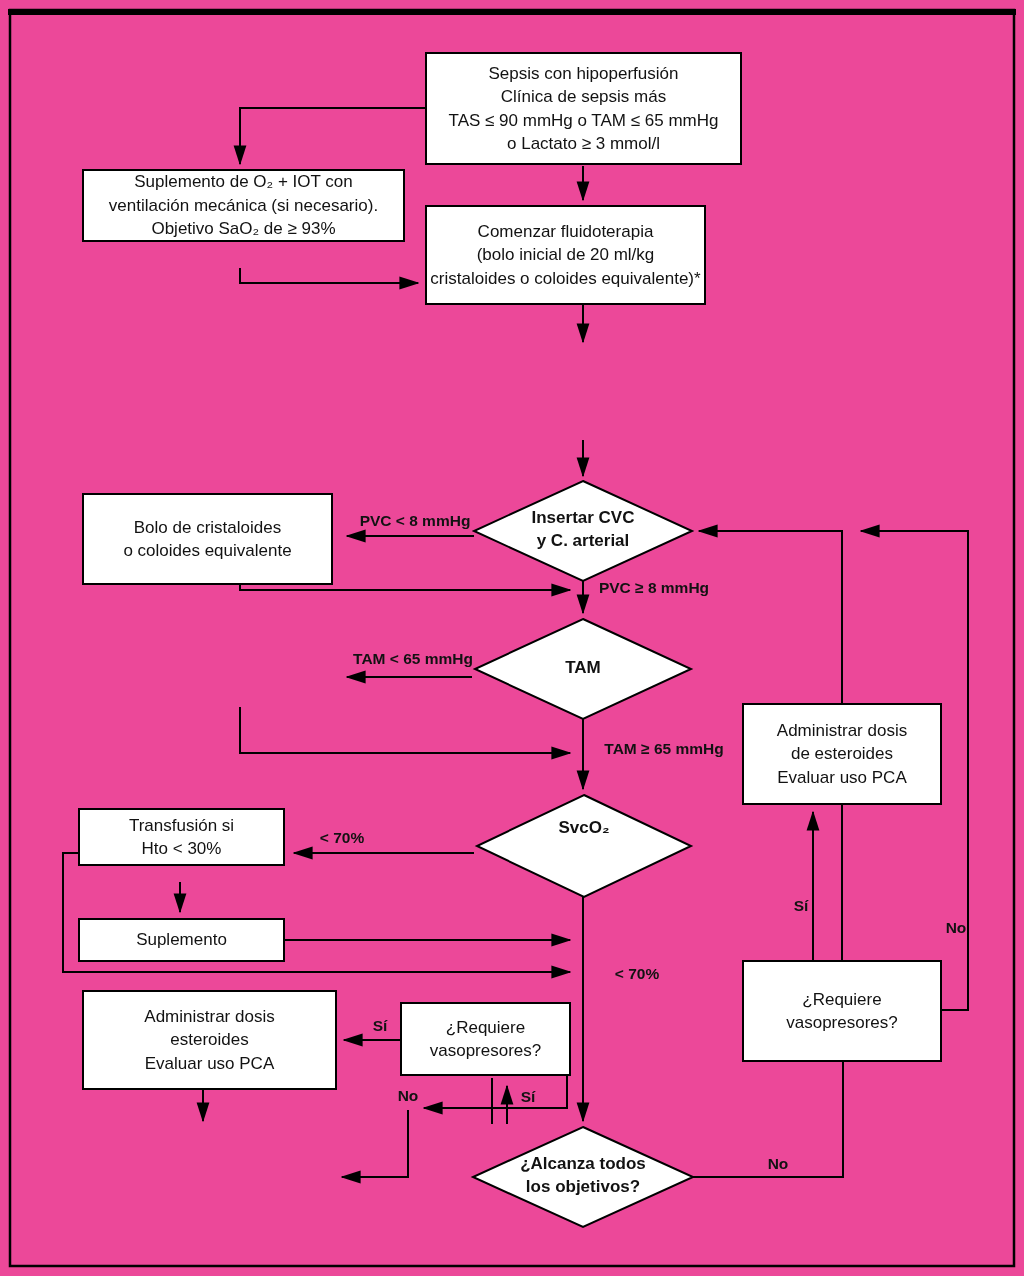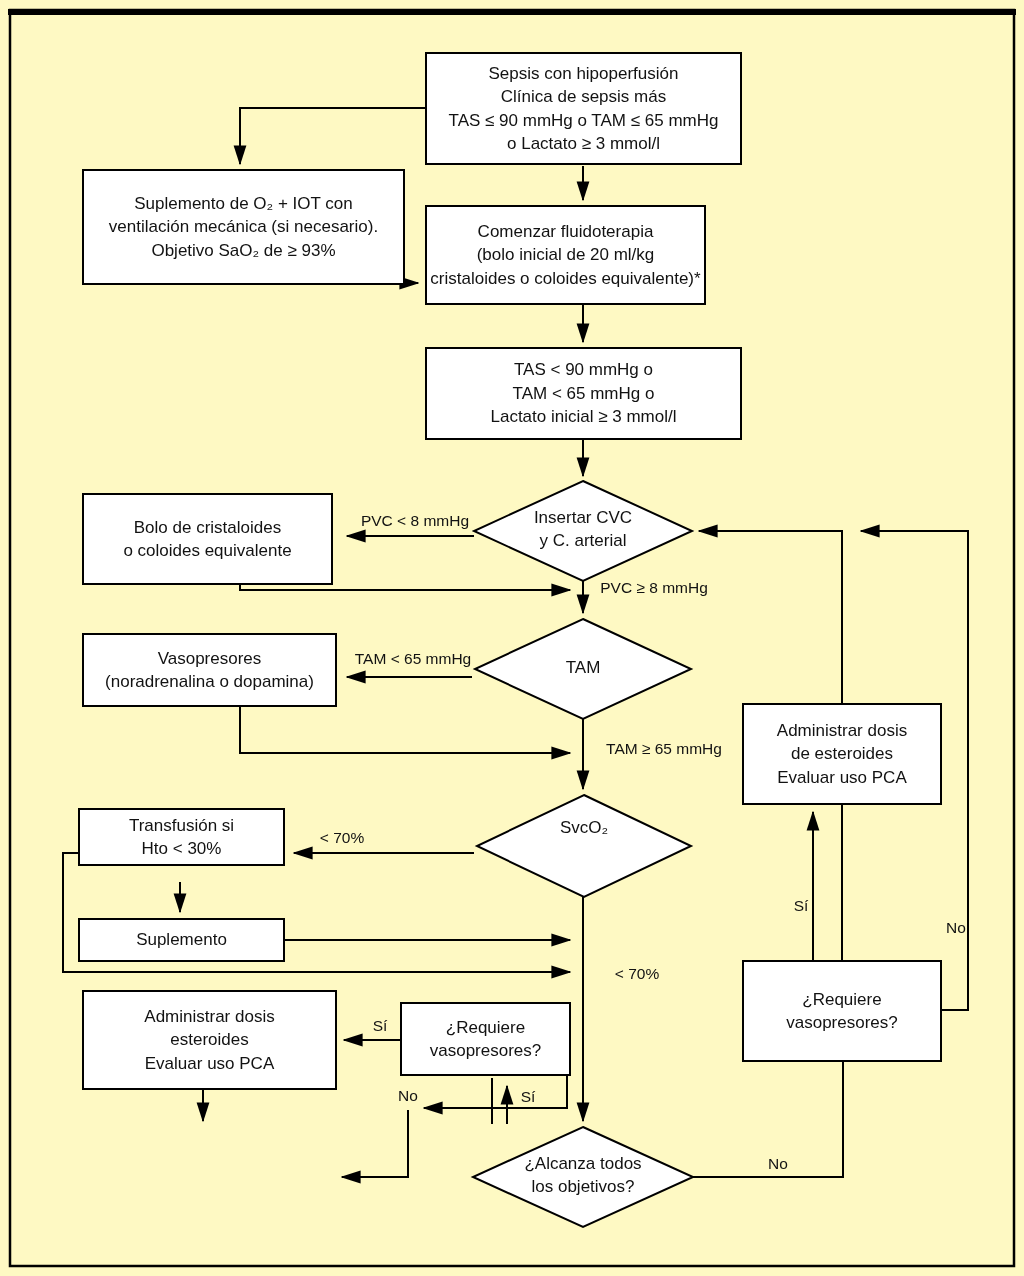--- a/index.html
+++ b/index.html
@@ -1,42 +1,42 @@
 <!DOCTYPE html>
 <html><head>
 <meta charset="utf-8">
 <style>
   html,body{margin:0;padding:0;background:#ffffff;}
   .canvas{
     position:relative;
     width:1024px;height:1276px;
-    background:#fef9c3;
+    background:#ec4899;
     font-family:"Liberation Sans","DejaVu Sans",sans-serif;
     color:#121212;
     overflow:hidden;
   }
   .layer{position:absolute;left:0;top:0;z-index:1;}
   .box{
     position:absolute;z-index:2;
     border:2px solid #000;background:#fff;
     display:flex;align-items:center;justify-content:center;
     text-align:center;white-space:pre-line;
     font-size:17px;line-height:1.38;
     box-sizing:border-box;
   }
   .dlabel{
     position:absolute;z-index:3;
     transform:translate(-50%,-50%);
     text-align:center;white-space:pre-line;
-    font-size:17px;line-height:1.35;
+    font-size:17px;line-height:1.35;font-weight:bold;
   }
   .elabel{
     position:absolute;z-index:3;
     transform:translate(-50%,-50%);
-    white-space:nowrap;font-size:15.5px;
+    white-space:nowrap;font-size:15.5px;font-weight:bold;
   }
 </style>
 </head>
 <body>
 
 <div class="canvas">
 
   <svg class="layer" width="1024" height="1276" viewBox="0 0 1024 1276">
     <defs>
       <marker id="ah" viewBox="0 0 10 7" markerWidth="10" markerHeight="7" refX="9.3" refY="3.5" orient="auto">
@@ -84,33 +84,28 @@
       <polygon points="583,619 691,669 583,719 475,669"></polygon>
       <polygon points="584,795 691,846 584,897 477,846"></polygon>
       <polygon points="583,1127 693,1177 583,1227 473,1177"></polygon>
     </g>
   </svg>
 
   <div class="box" style="left:425px;top:52px;width:317px;height:113px">Sepsis con hipoperfusión
 Clínica de sepsis más
 TAS ≤ 90 mmHg o TAM ≤ 65 mmHg
 o Lactato ≥ 3 mmol/l</div>
-  <div class="box" style="left:82px;top:169px;width:323px;height:116px">Suplemento de O₂ + IOT con
+  <div class="box" style="left:82px;top:169px;width:323px;height:73px">Suplemento de O₂ + IOT con
 ventilación mecánica (si necesario).
 Objetivo SaO₂ de ≥ 93%</div>
   <div class="box" style="left:425px;top:205px;width:281px;height:100px">Comenzar fluidoterapia
 (bolo inicial de 20 ml/kg
 cristaloides o coloides equivalente)*</div>
-  <div class="box" style="left:425px;top:347px;width:317px;height:93px">TAS &lt; 90 mmHg o
-TAM &lt; 65 mmHg o
-Lactato inicial ≥ 3 mmol/l</div>
   <div class="box" style="left:82px;top:493px;width:251px;height:92px">Bolo de cristaloides
 o coloides equivalente</div>
-  <div class="box" style="left:82px;top:633px;width:255px;height:74px">Vasopresores
-(noradrenalina o dopamina)</div>
   <div class="box" style="left:78px;top:808px;width:207px;height:58px">Transfusión si
 Hto &lt; 30%</div>
   <div class="box" style="left:78px;top:918px;width:207px;height:44px">Suplemento</div>
   <div class="box" style="left:82px;top:990px;width:255px;height:100px">Administrar dosis
 esteroides
 Evaluar uso PCA</div>
   <div class="box" style="left:400px;top:1002px;width:171px;height:74px">¿Requiere
 vasopresores?</div>
   <div class="box" style="left:742px;top:703px;width:200px;height:102px">Administrar dosis
 de esteroides

